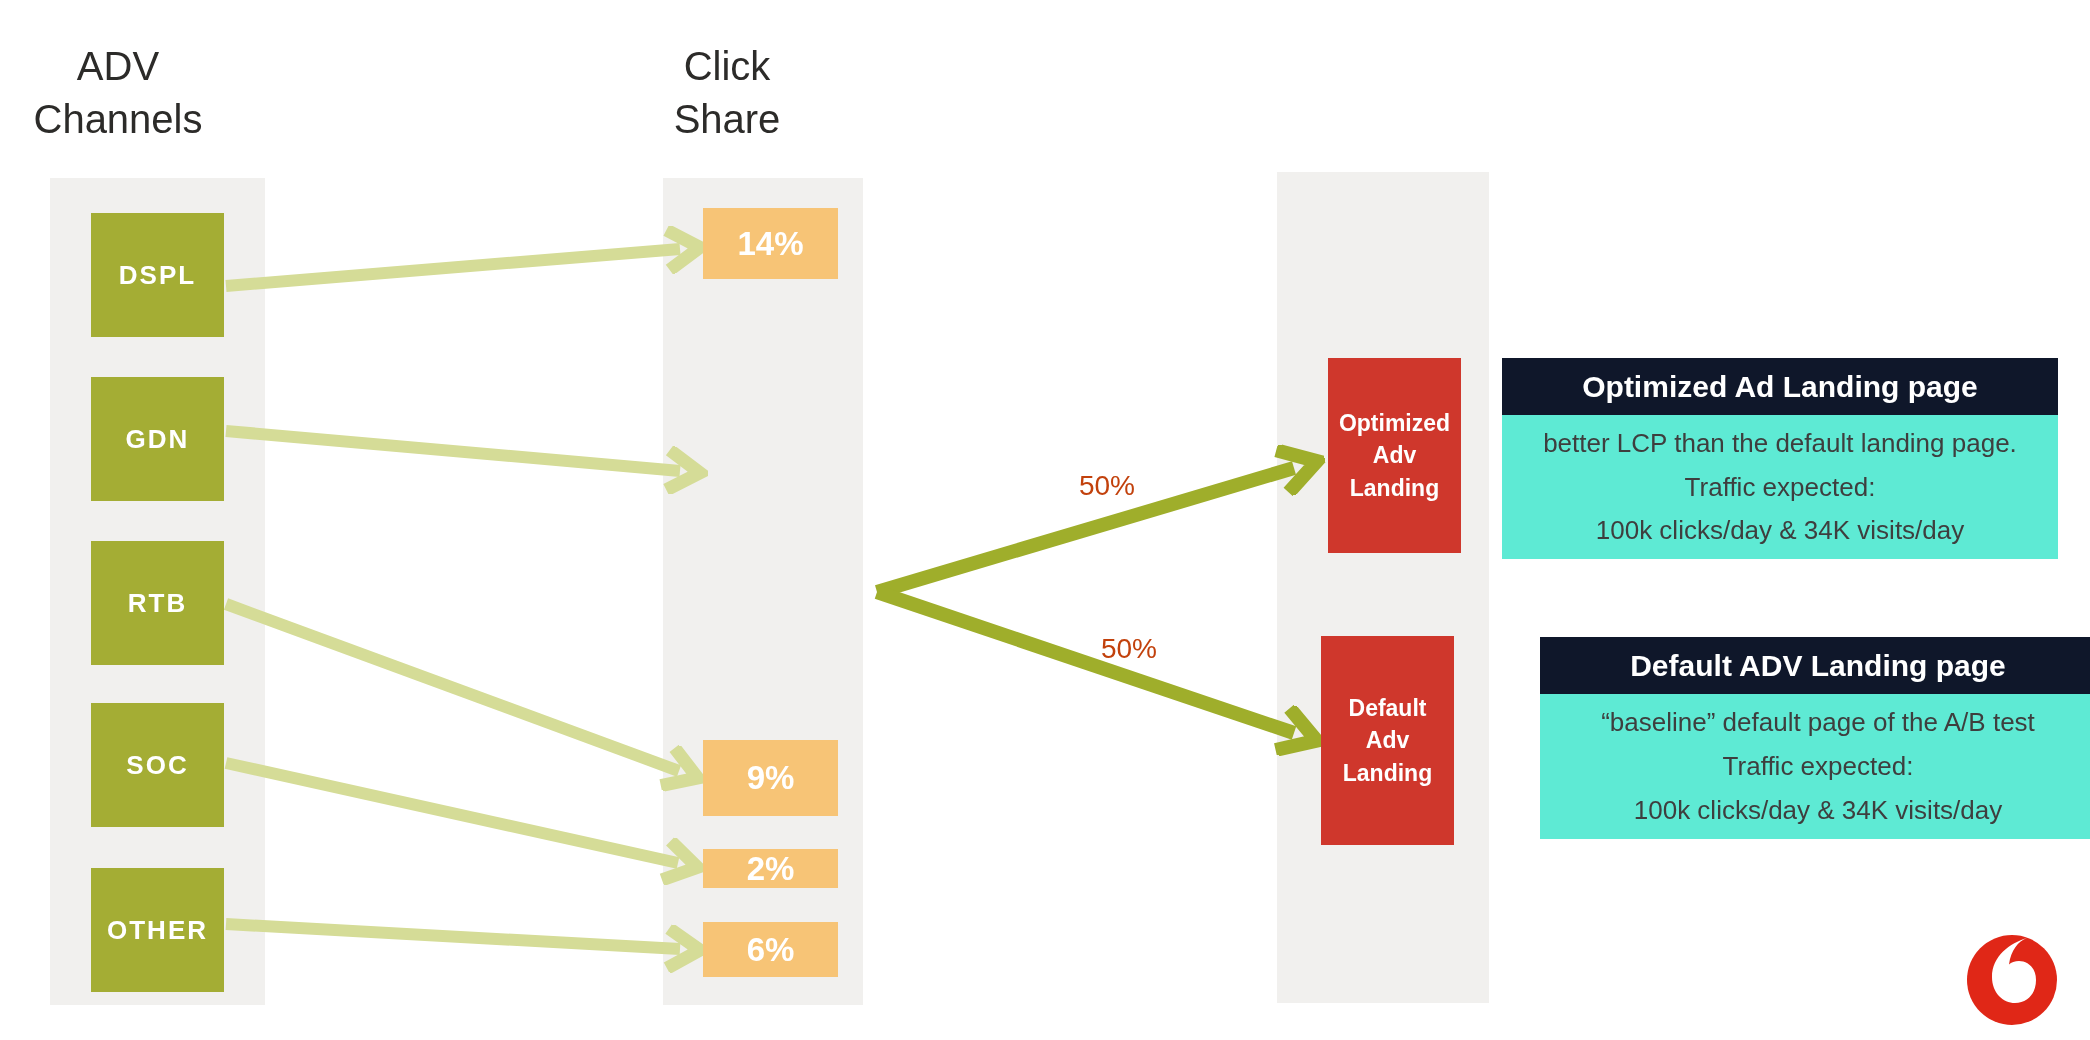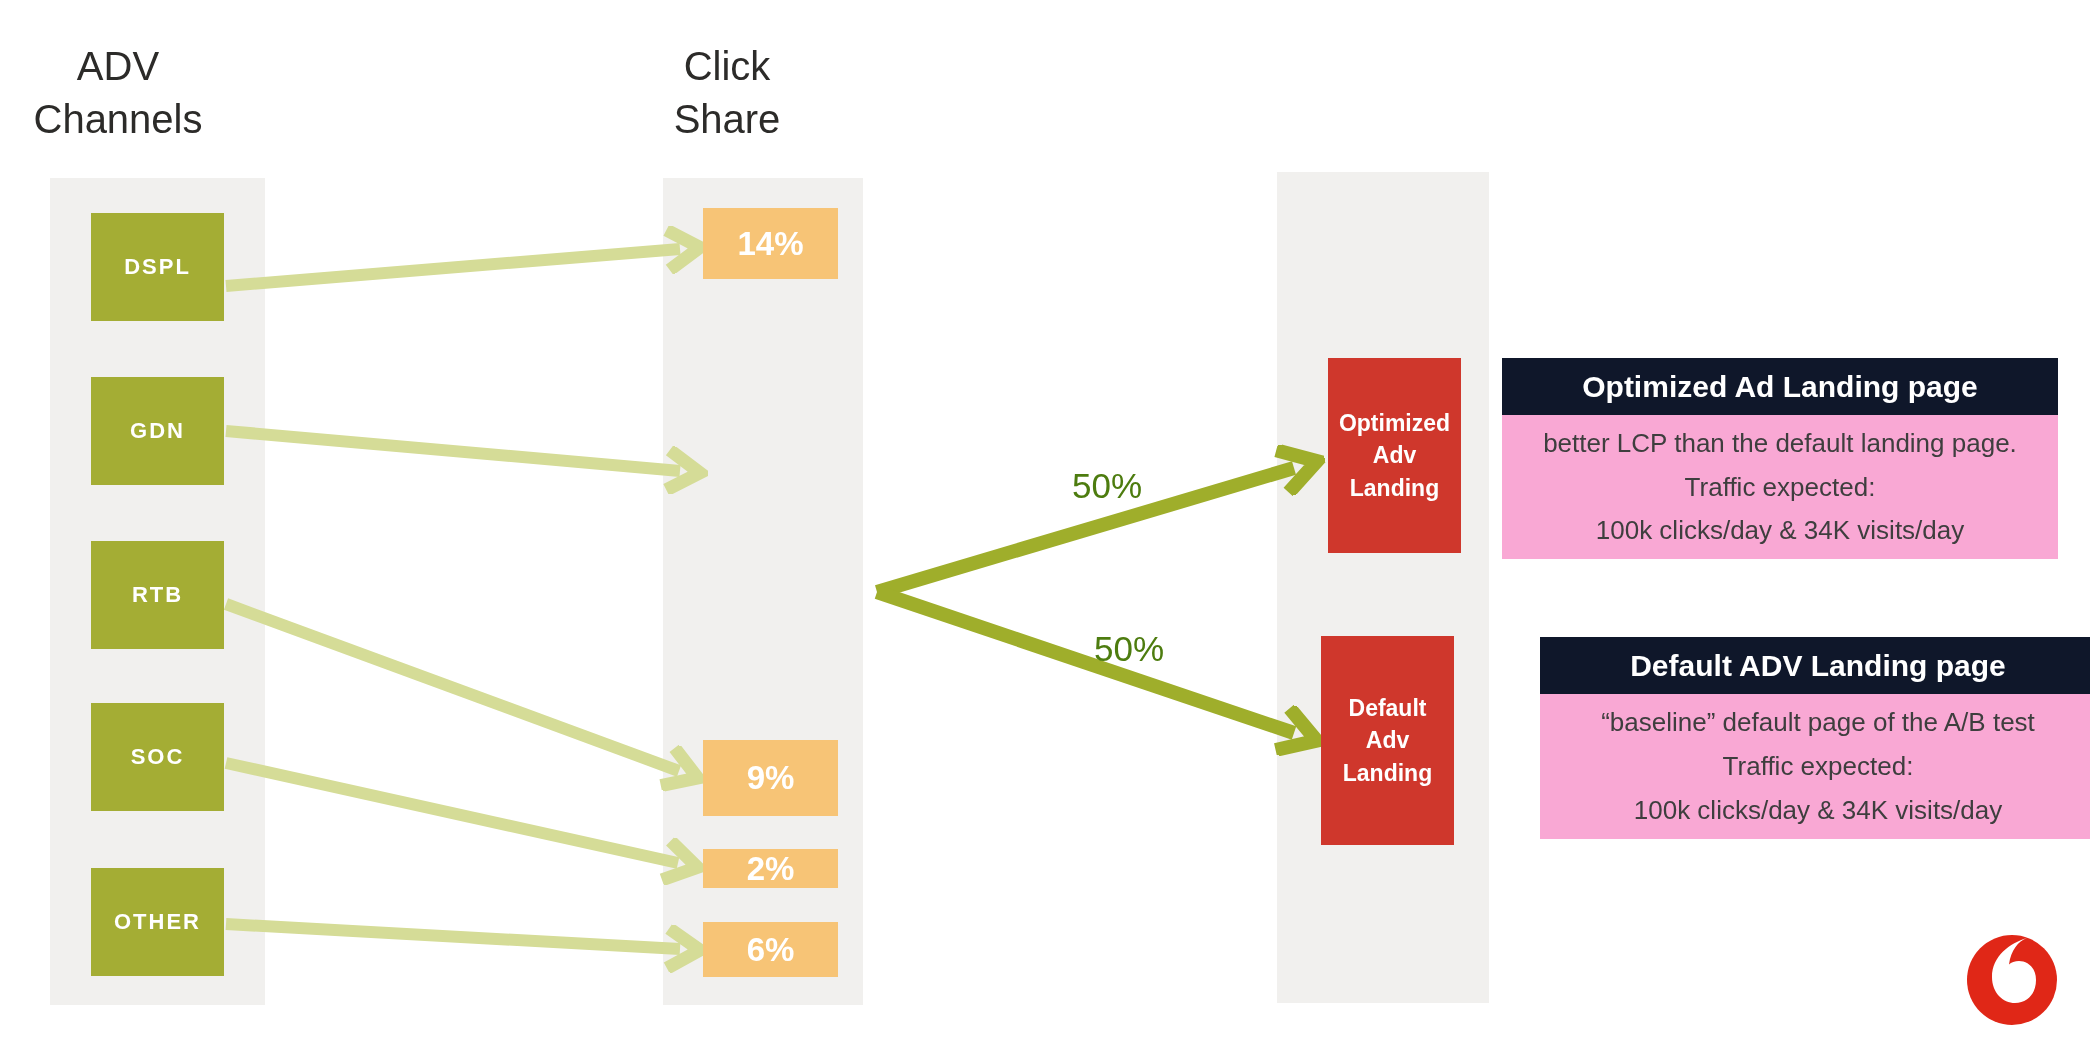--- a/index.html
+++ b/index.html
@@ -11,34 +11,34 @@
   .arrows{position:absolute;left:0;top:0;width:2090px;height:1040px;pointer-events:none;}
   .col-bg{position:absolute;background:#f1f0ee;}
   .title{
     position:absolute;top:40px;transform:translateX(-50%);
     text-align:center;font-size:40px;line-height:53px;color:#2c2b29;font-weight:500;
   }
   .box{
     position:absolute;display:flex;align-items:center;justify-content:center;
     color:#ffffff;font-weight:bold;text-align:center;
   }
-  .green-box{background:#a4ad34;font-size:22px;letter-spacing:2px;left:91px;width:133px;height:108px;}
+  .green-box{background:#a4ad34;font-size:26px;letter-spacing:2px;left:91px;width:133px;height:124px;}
   .orange-box{background:#f7c476;font-size:33px;left:703px;width:135px;}
   .red-box{background:#cf372c;font-size:23px;line-height:1.4;white-space:pre-line;left:1321px;width:133px;}
   .pct-label{
     position:absolute;transform:translate(-50%,-50%);
-    font-size:35px;color:#4d7c0f;font-weight:500;
+    font-size:28px;color:#c2410c;font-weight:500;
   }
   .card{position:absolute;left:1502px;width:556px;}
   .card-header{
     height:57px;background:#0f172a;color:#ffffff;font-weight:bold;font-size:30px;
     display:flex;align-items:center;justify-content:center;
   }
   .card-body{
-    background:#f9a8d4;color:#3e3e3e;font-size:26px;
+    background:#5eead4;color:#3e3e3e;font-size:26px;
     display:flex;flex-direction:column;justify-content:space-evenly;
     text-align:center;
   }
   .logo{position:absolute;left:1967px;top:935px;width:90px;height:90px;}
 </style>
 </head>
 <body>
 
 <div class="canvas">
 

